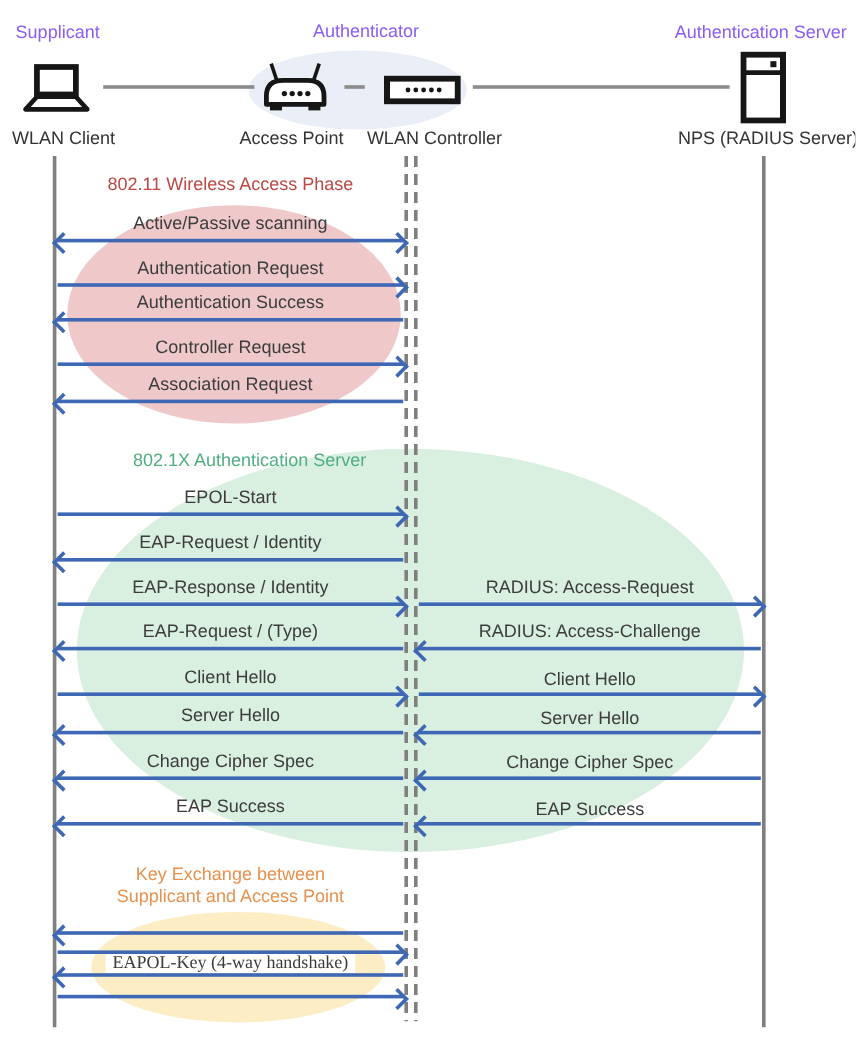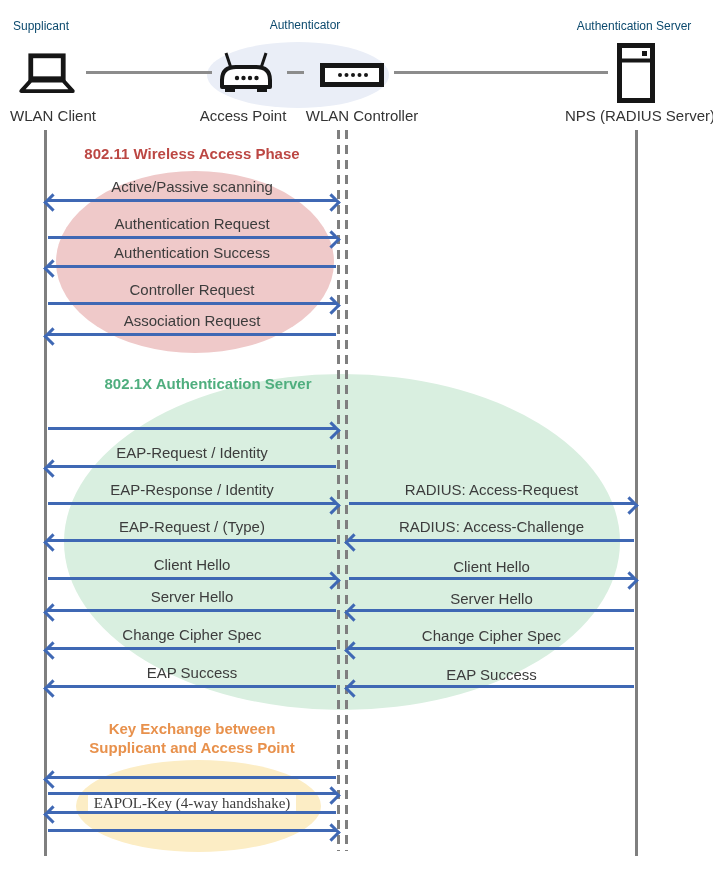--- a/index.html
+++ b/index.html
@@ -5,32 +5,32 @@
   html,body { margin:0; padding:0; background:#fff; }
   .stage { position:relative; width:713px; height:875px; background:#fff;
            font-family:"Liberation Sans", sans-serif; overflow:hidden; color:#3c3c3c; }
 
   .ellipse { position:absolute; border-radius:50%; }
   .el-header { left:207px; top:42px;  width:182px; height:66px;  background:#eaeef7; }
   .el-p1     { left:56px;  top:171px; width:278px; height:182px; background:#efc9c9; }
   .el-p2     { left:64px;  top:374px; width:556px; height:336px; background:#d9efe0; }
   .el-p3     { left:76px;  top:760px; width:245px; height:92px;  background:#fcedc5; }
 
-  .actor-role { position:absolute; font-size:12px; color:#0c4a6e; white-space:nowrap; }
+  .actor-role { position:absolute; font-size:15px; color:#8b5cf6; white-space:nowrap; }
   .actor-dev  { position:absolute; font-size:15px; color:#333; white-space:nowrap; text-align:center; }
 
   .icon { position:absolute; }
 
   .conn { position:absolute; height:3px; background:#8c8c8c; }
 
   .lifeline { position:absolute; top:130px; width:3px; height:726px; background:#7f7f7f; }
   .lifeline.dashed { height:721px;
     background: repeating-linear-gradient(180deg, #7f7f7f 0 9px, transparent 9px 15px); }
 
-  .ptitle { position:absolute; font-size:15px; text-align:center; white-space:nowrap;font-weight:bold; }
+  .ptitle { position:absolute; font-size:15px; text-align:center; white-space:nowrap; }
   .pt1 { color:#bc4743; }
   .pt2 { color:#4fae7e; }
   .pt3 { color:#e8914c; }
 
   .mlabel { position:absolute; font-size:15px; color:#3c3c3c; text-align:center;
             height:19px; line-height:19px; white-space:nowrap; }
   .wbg { background:#fff; padding:0 6px; }
 
   .arrow { position:absolute; height:3px; background:#3f68b4; }
   .arrow i { position:absolute; width:10px; height:10px; top:-3.5px; display:block; }
@@ -120,20 +120,21 @@
   <div class="mlabel" style="left:48px; top:280px; width:288px;">Controller Request</div>
   <div class="arrow" style="left:48px; top:302px; width:288px;">
       <i class="hr"></i>
     </div>
 
   <div class="mlabel" style="left:48px; top:311px; width:288px;">Association Request</div>
   <div class="arrow" style="left:48px; top:333px; width:288px;">
       <i class="hl"></i>
     </div>
 
+  <div class="mlabel" style="left:48px; top:405px; width:288px;">EPOL-Start</div>
   <div class="arrow" style="left:48px; top:427px; width:288px;">
       <i class="hr"></i>
     </div>
 
   <div class="mlabel" style="left:48px; top:443px; width:288px;">EAP-Request / Identity</div>
   <div class="arrow" style="left:48px; top:465px; width:288px;">
       <i class="hl"></i>
     </div>
 
   <div class="mlabel" style="left:48px; top:480px; width:288px;">EAP-Response / Identity</div>

